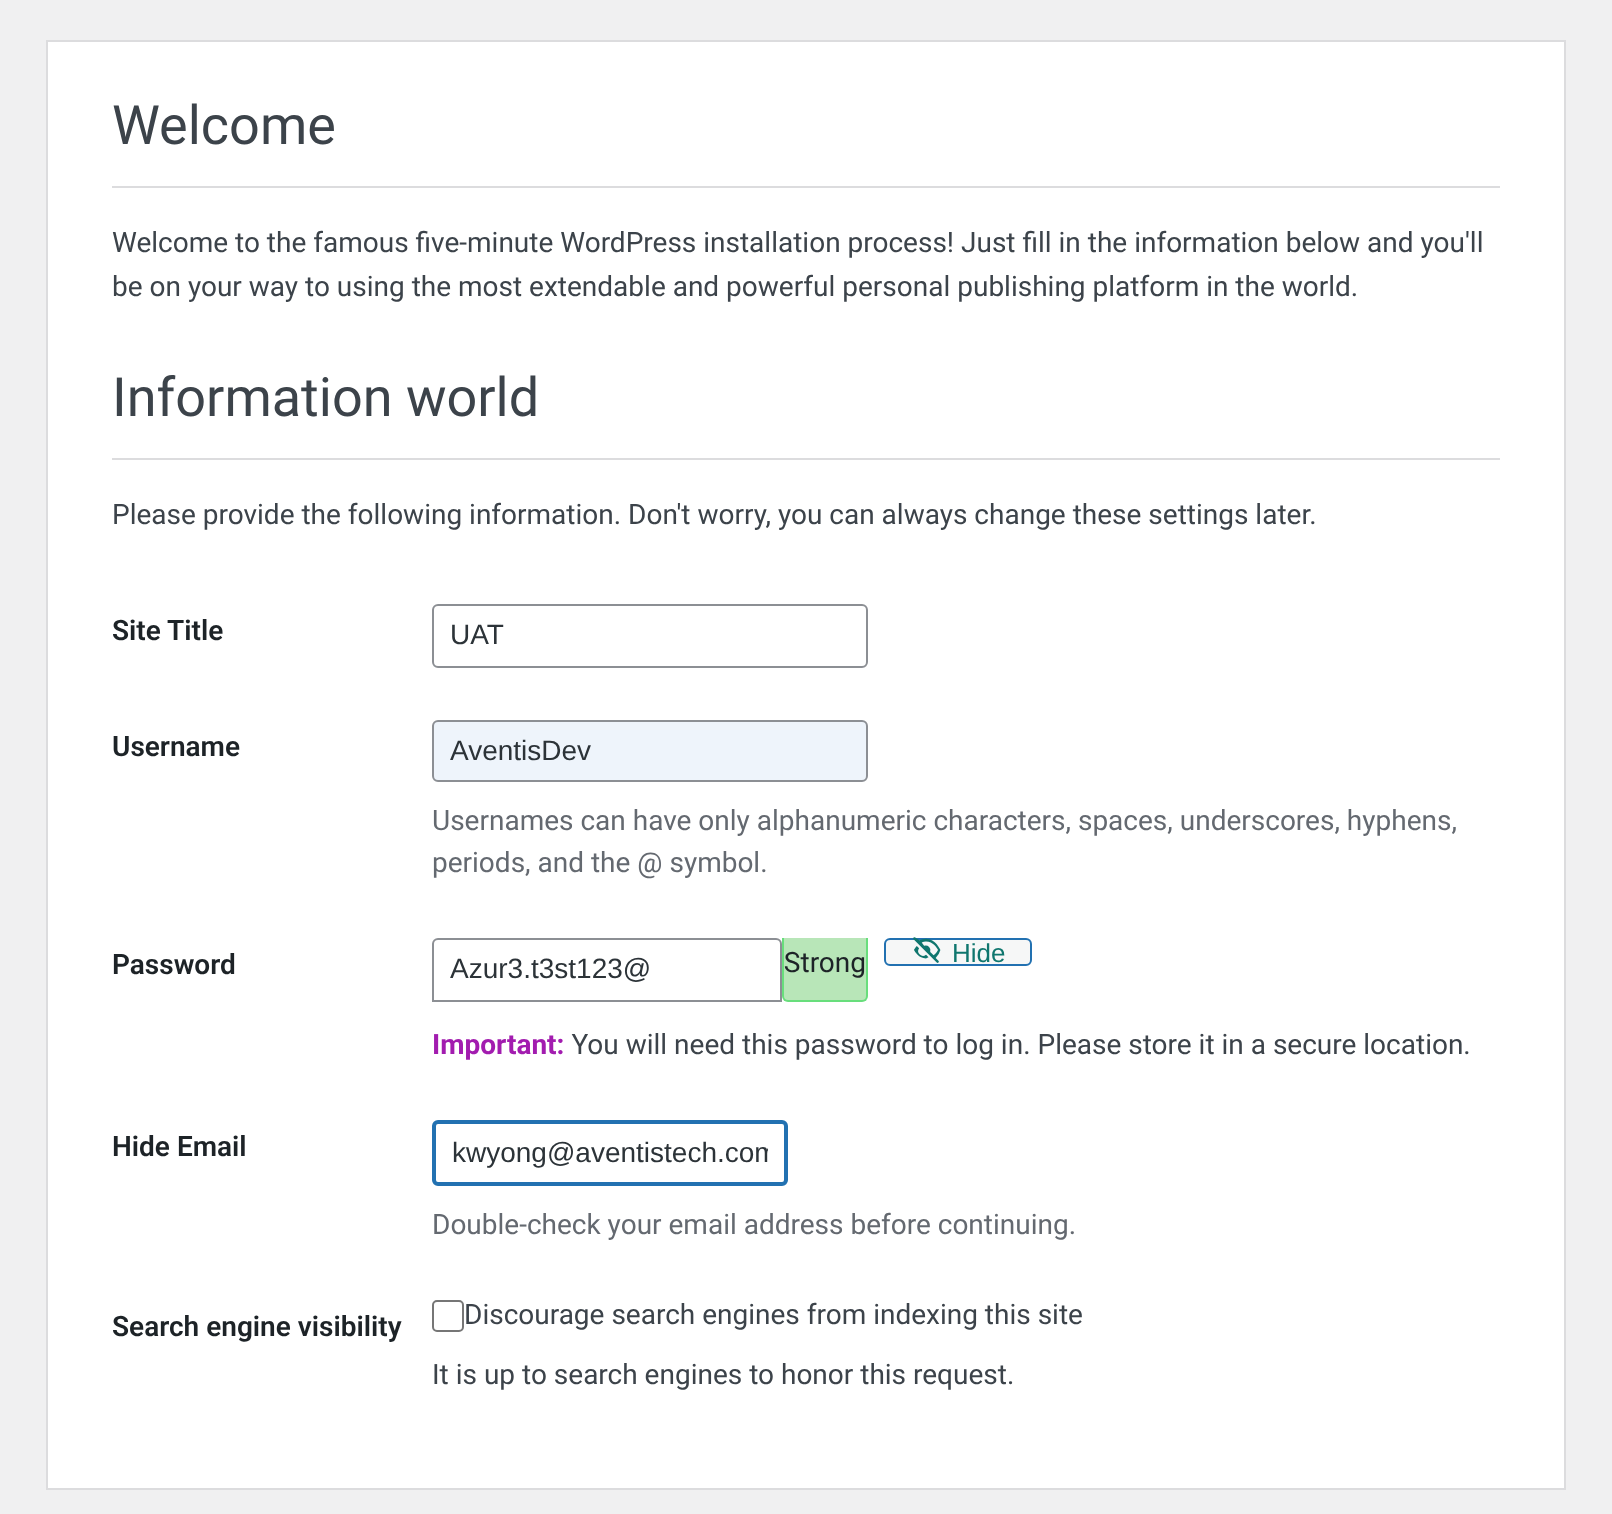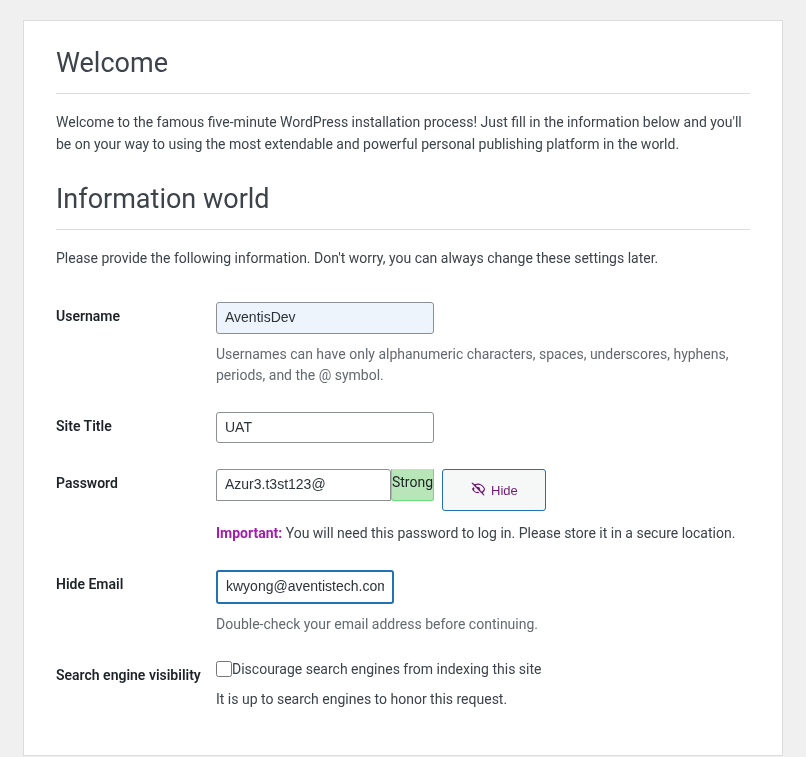--- a/index.html
+++ b/index.html
@@ -100,26 +100,26 @@
       color: #1d2327;
       border-bottom-left-radius: 3px;
       border-bottom-right-radius: 3px;
     }
     .hide-btn {
       display: inline-flex;
       align-items: center;
       gap: 5px;
       background: #f6f7f7;
       border: 1px solid #2271b1;
-      color: #701a75;
-      padding: 5px 27px;
+      color: #0f766e;
+      padding: 5px 12px;
       border-radius: 3px;
       cursor: pointer;
       font-size: 13px;
-      height: 42px;
+      height: 14px;
     }
     .hide-btn svg {
       width: 16px;
       height: 16px;
     }
     .important-note {
       margin-top: 12px;
       font-size: 14px;
       color: #3c434a;
       line-height: 1.5;
@@ -155,30 +155,30 @@
 
   <h1>Welcome</h1>
   <p class="intro">Welcome to the famous five-minute WordPress installation process! Just fill in the information below and you'll be on your way to using the most extendable and powerful personal publishing platform in the world.</p>
 
   <h1>Information world</h1>
   <p class="intro">Please provide the following information. Don't worry, you can always change these settings later.</p>
 
   <table class="form-table">
     <tbody>
         <tr>
+      <th>Site Title</th>
+      <td>
+        <input type="text" value="UAT" style="">
+      </td>
+    </tr>
+    <tr>
       <th>Username</th>
       <td>
         <input type="text" class="username" value="AventisDev" style="">
         <p class="description">Usernames can have only alphanumeric characters, spaces, underscores, hyphens, periods, and the @ symbol.</p>
-      </td>
-    </tr>
-    <tr>
-      <th>Site Title</th>
-      <td>
-        <input type="text" value="UAT" style="">
       </td>
     </tr>
     <tr>
       <th>Password</th>
       <td>
         <div class="password-row">
           <div class="pw-wrap">
             <input type="text" value="Azur3.t3st123@" style="">
             <div class="pw-strength">Strong</div>
           </div>

